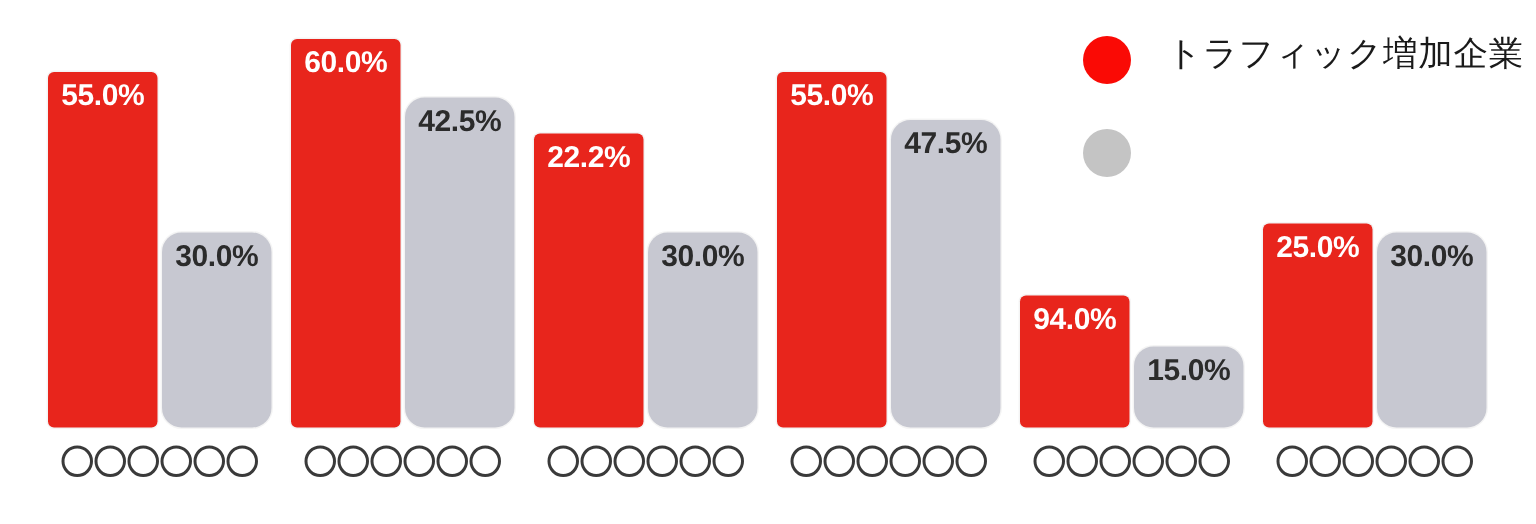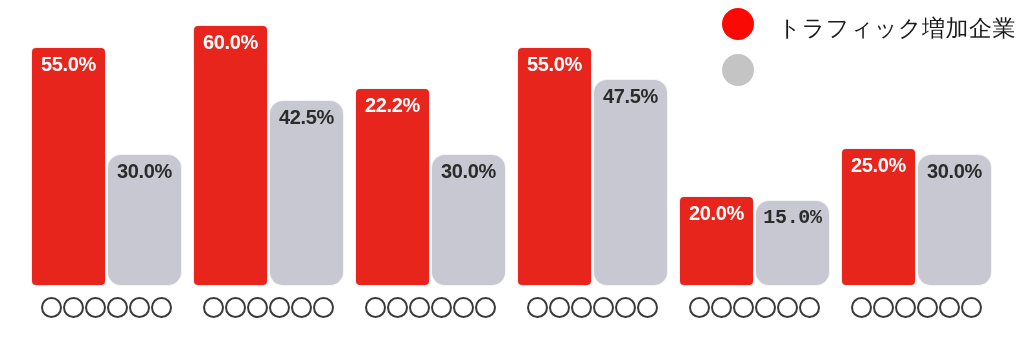--- a/index.html
+++ b/index.html
@@ -100,22 +100,23 @@
     position: absolute;
     right: 8px;
     top: 8px;
     display: flex;
     flex-direction: column;
     gap: 14px;
     align-items: flex-start;
   }
   .legend-row {
     display: flex;
-    align-items: flex-end;
+    align-items: flex-start;
     gap: 24px;
+    margin-top: 16px;
   }
   .legend-swatch {
     width: 32px;
     height: 32px;
     border-radius: 50%;
     flex: 0 0 auto;
   }
   .legend-text {
     font-size: 23px;
     color: #1a1a1a;
@@ -145,21 +146,21 @@
       <span class="tofu"></span>
       <span class="tofu"></span>
       <span class="tofu"></span>
       <span class="tofu"></span>
     </div>
 
     <div class="bar-group" style="left:194px;">
       <div class="bar red" style="height:259px;">
         <span class="bar-label">60.0%</span>
       </div>
-      <div class="bar gray" style="height:184px;">
+      <div class="bar gray" style="height:220px;">
         <span class="bar-label">42.5%</span>
       </div>
     </div>
     <div class="tick-labels" style="left:194px;width:149px;">
       <span class="tofu"></span>
       <span class="tofu"></span>
       <span class="tofu"></span>
       <span class="tofu"></span>
       <span class="tofu"></span>
       <span class="tofu"></span>
@@ -194,23 +195,23 @@
       <span class="tofu"></span>
       <span class="tofu"></span>
       <span class="tofu"></span>
       <span class="tofu"></span>
       <span class="tofu"></span>
       <span class="tofu"></span>
     </div>
 
     <div class="bar-group" style="left:680px;">
       <div class="bar red" style="height:88px;">
-        <span class="bar-label">20.0%</span>
-      </div>
-      <div class="bar gray" style="height:84px;font-family:Liberation Mono, monospace;">
+        <span class="bar-label">94.0%</span>
+      </div>
+      <div class="bar gray" style="height:54px;">
         <span class="bar-label">15.0%</span>
       </div>
     </div>
     <div class="tick-labels" style="left:680px;width:149px;">
       <span class="tofu"></span>
       <span class="tofu"></span>
       <span class="tofu"></span>
       <span class="tofu"></span>
       <span class="tofu"></span>
       <span class="tofu"></span>

